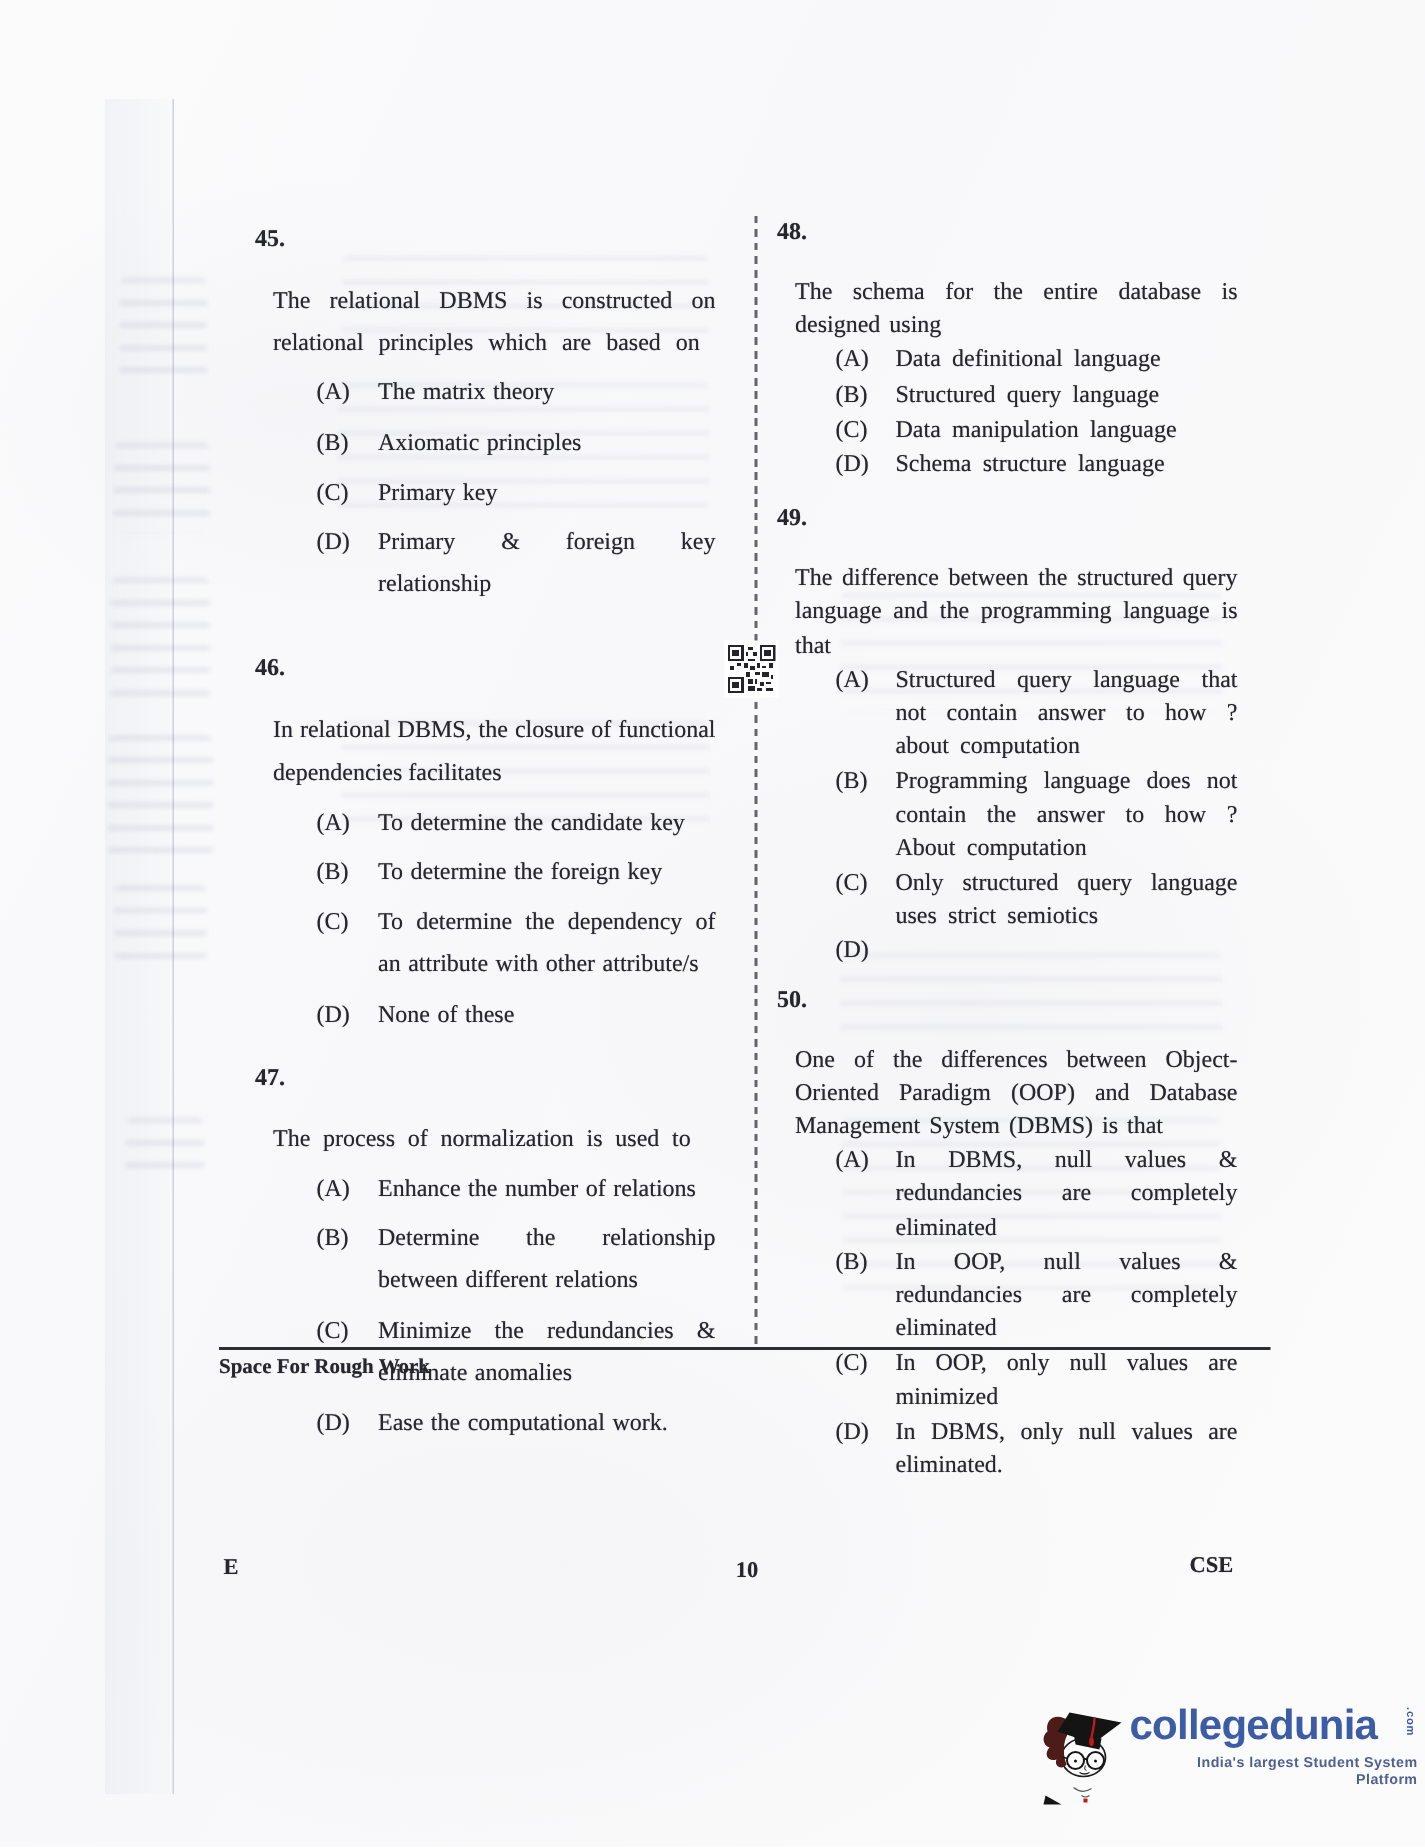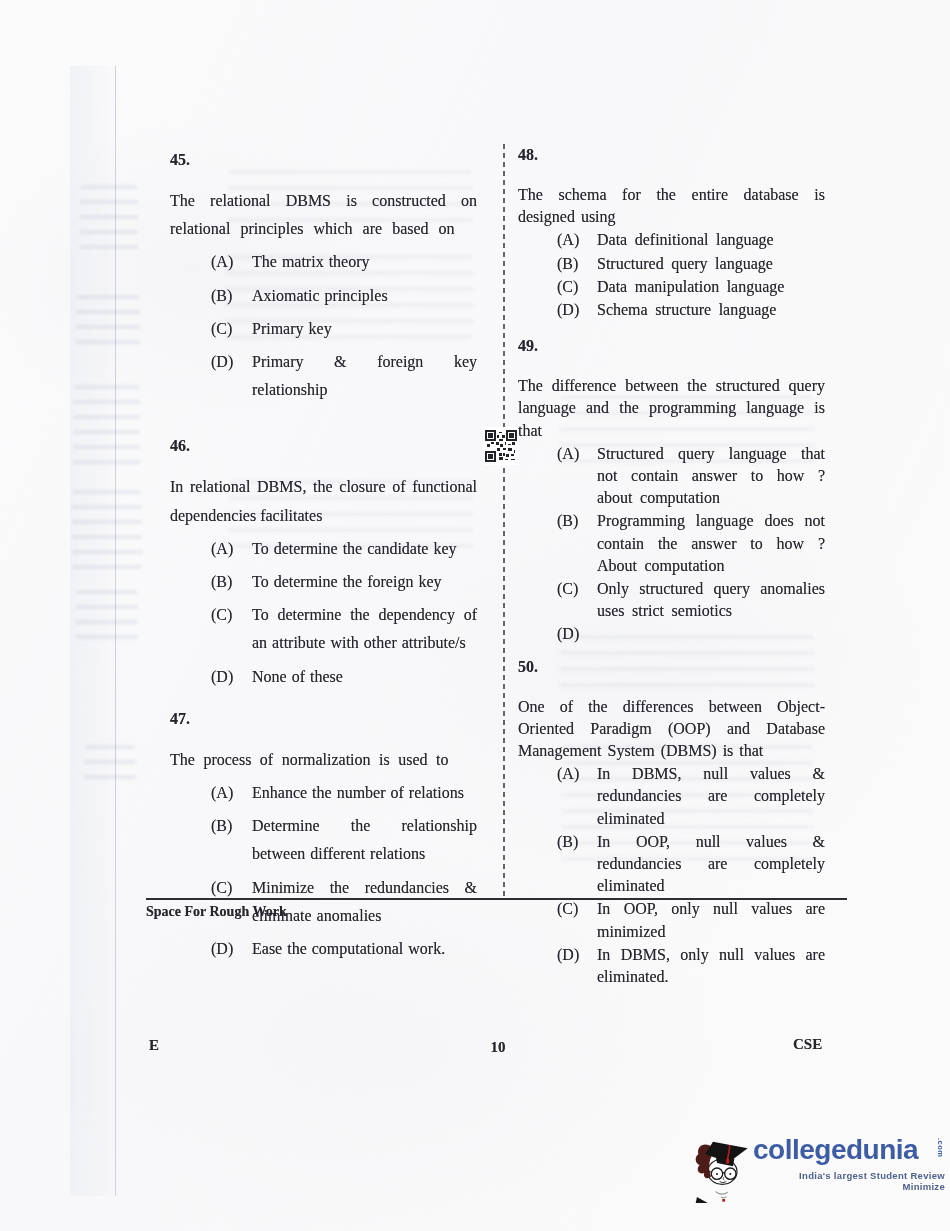--- a/index.html
+++ b/index.html
@@ -33,21 +33,21 @@
   }
   .sm2{background:repeating-linear-gradient(to bottom, rgba(115,125,160,0.07) 0 4px, rgba(115,125,160,0) 4px 16px);}
 
   
   .col{position:absolute;font-size:16px;text-shadow:0 0 0.6px rgba(38,38,48,0.55);}
   .col-left{left:170px;top:146px;width:307px;line-height:28.2px;}
   .col-right{left:518px;top:144px;width:307px;line-height:22.2px;}
   .qrow{display:flex;flex-direction:column;}
   .qnum{flex:0 0 41px;font-weight:700;}
   .col-right .qnum{flex-basis:40px;}
-  .qtext{flex:1;text-align:justify;text-align-last:left;}
+  .qtext{flex:1;text-align:justify;text-align-last:left;margin-left:12px;}
   .col-right .qtext{word-spacing:2px;}
   .opt{display:flex;margin:5px 0 0 41px;}
   .col-right .opt{margin:1px 0 0 39px;}
   .olab{flex:0 0 41px;}
   .col-right .olab{flex-basis:40px;}
   .otext{flex:1;text-align:justify;text-align-last:left;word-spacing:1px;}
   .col-right .otext{word-spacing:3.5px;}
   .q46{margin-top:28px;}
   .q47{margin-top:14px;}
   .q49{margin-top:14px;}
@@ -246,21 +246,21 @@
     <div class="opt">
       <span class="olab">(A)</span>
       <div class="otext">Structured query language that not contain answer to how ? about computation</div>
     </div>
     <div class="opt">
       <span class="olab">(B)</span>
       <div class="otext">Programming language does not contain the answer to how ? About computation</div>
     </div>
     <div class="opt">
       <span class="olab">(C)</span>
-      <div class="otext">Only structured query anomalies uses strict semiotics</div>
+      <div class="otext">Only structured query language uses strict semiotics</div>
     </div>
     <div class="opt">
       <span class="olab">(D)</span>
     </div>
   </article>
 
   <article class="q q50">
     <div class="qrow">
       <span class="qnum">50.</span>
       <div class="qtext">One of the differences between Object-Oriented Paradigm (OOP) and Database Management System (DBMS) is that</div>
@@ -308,14 +308,14 @@
     <circle cx="56" cy="61.5" r="1.5" fill="#111"></circle>
     <path d="M46,66 q-2,4 1,5" stroke="#3a3a3a" stroke-width="1.1" fill="none"></path>
     <path d="M40,73 q5,3 10,0" stroke="#222" stroke-width="1.3" fill="none"></path>
     <path d="M34,88 q9,7 18,1" stroke="#5a5a5a" stroke-width="1.2" fill="none"></path>
     <path d="M42,96 q4,3 8,0" stroke="#5a5a5a" stroke-width="1.1" fill="none"></path>
     <rect x="44" y="99" width="4" height="4" fill="#c01818"></rect>
     <polygon points="6,96 22,105 4,105" fill="#151515"></polygon>
   </svg>
   <span class="brand" style="color:#3c5ca6;">collegedunia</span>
   <span class="suffix" style="color:#3c5ca6;">.com</span>
-  <span class="tagline" style="color:#4f6190;">India's largest Student Review Minimize</span>
+  <span class="tagline" style="color:#4f6190;">India's largest Student System Platform</span>
 </div>
 
 </body></html>

